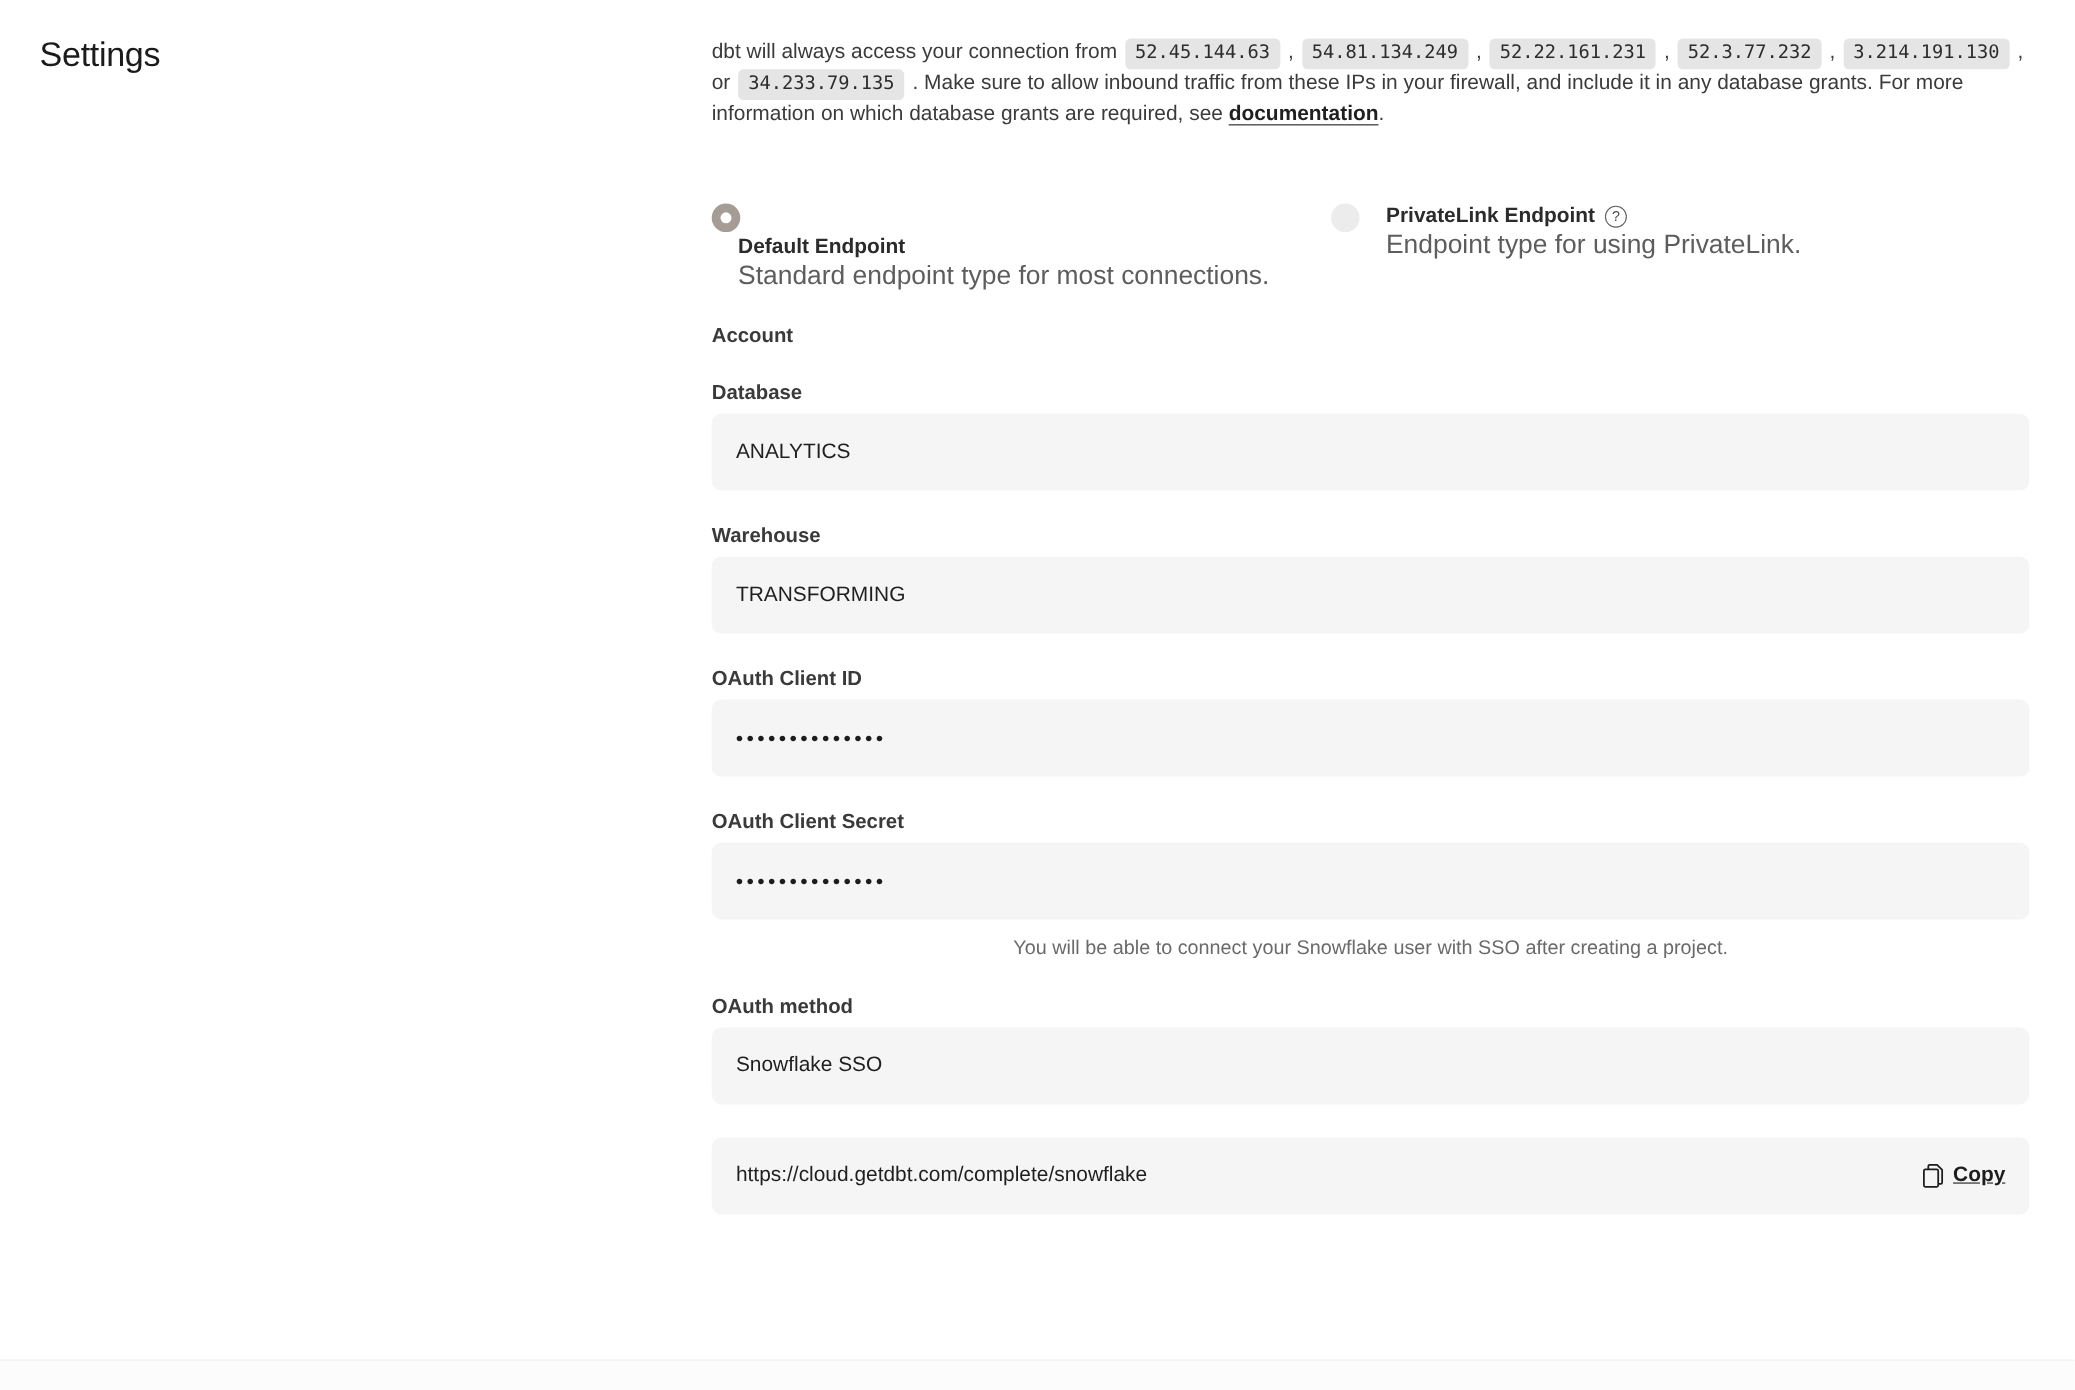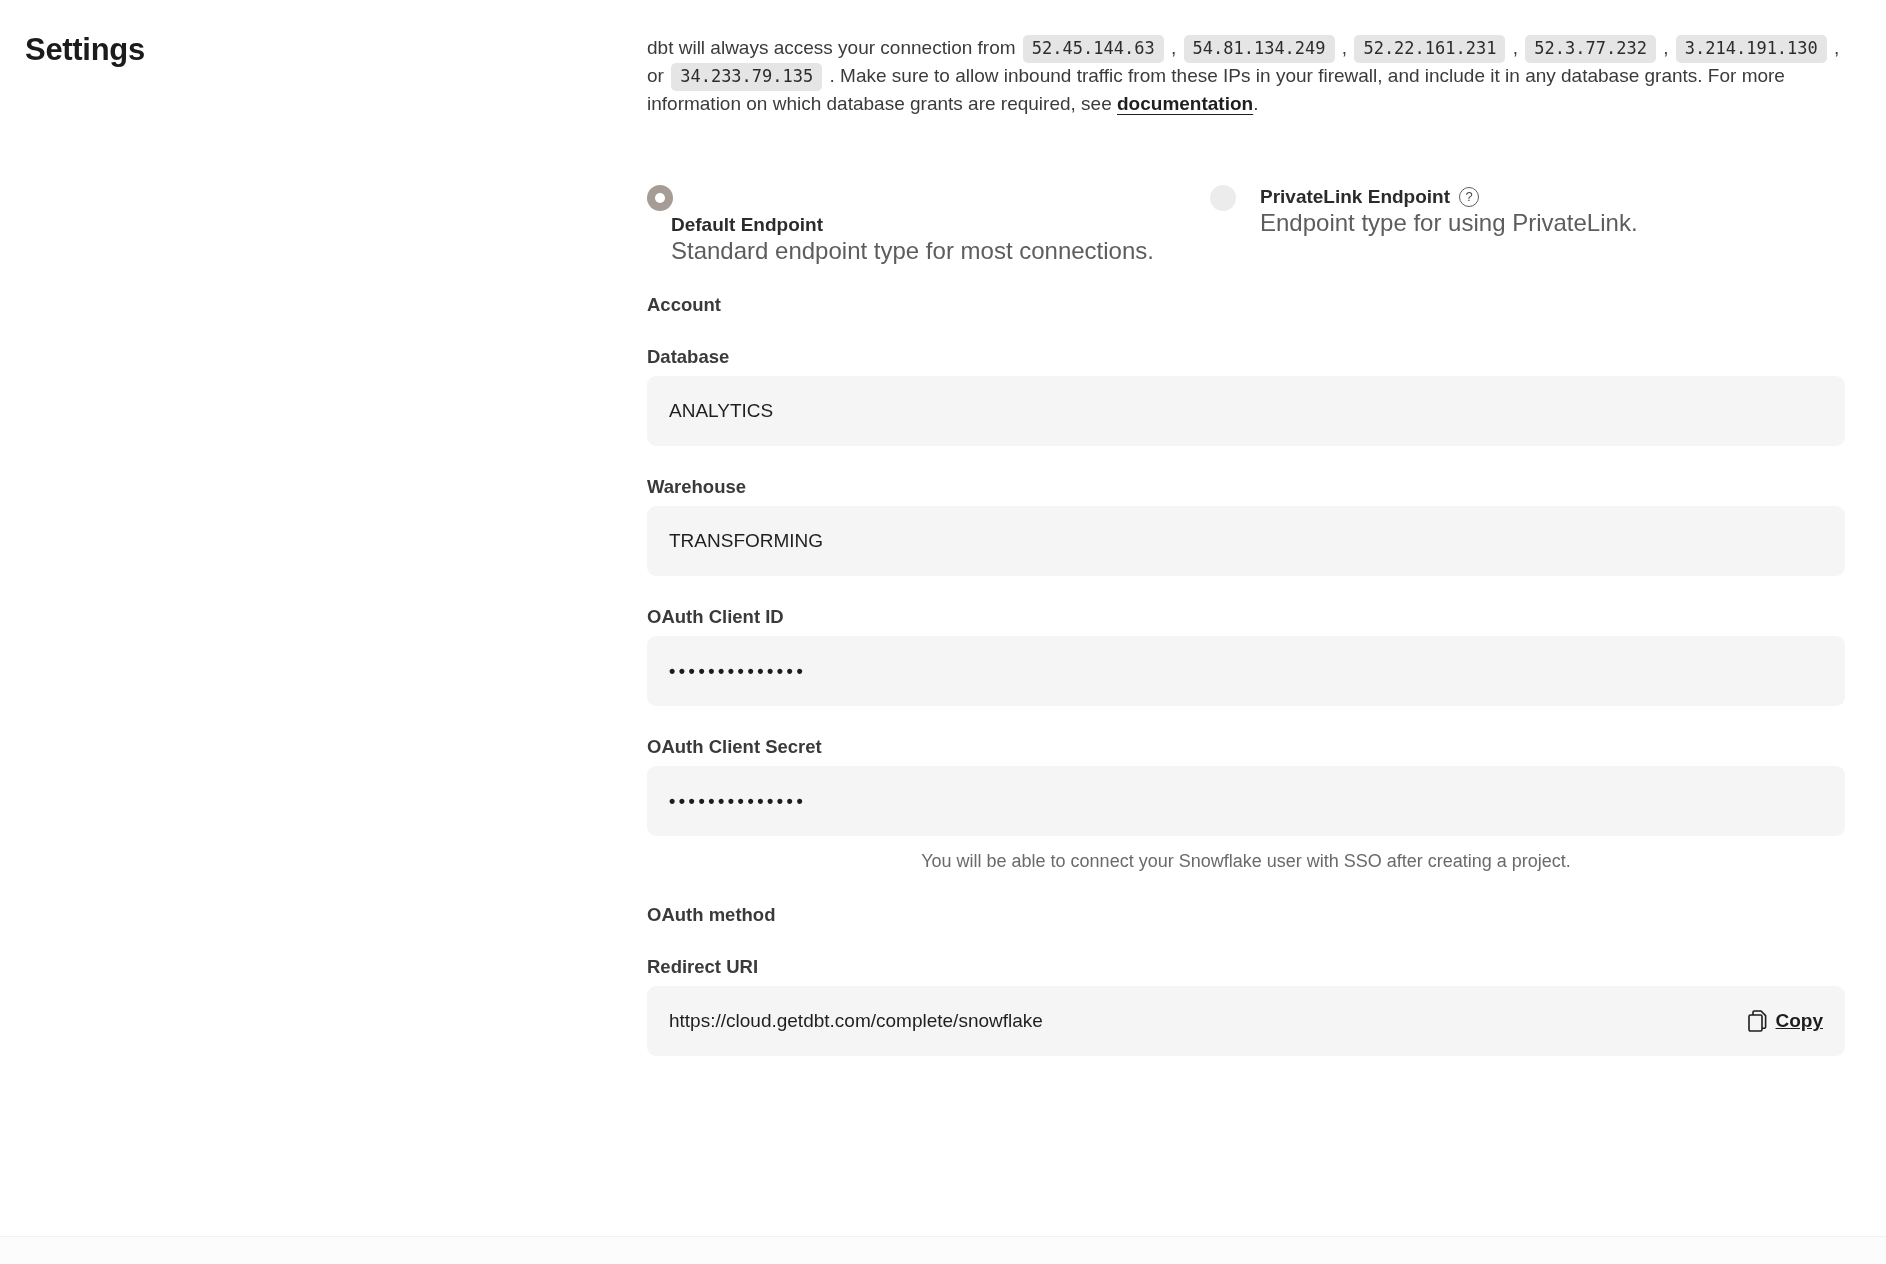--- a/index.html
+++ b/index.html
@@ -1,21 +1,21 @@
 <!DOCTYPE html>
 <html><head>
 <meta charset="utf-8">
 <style>
   * { margin:0; padding:0; box-sizing:border-box; }
   html,body { width:1886px; height:1264px; background:#ffffff; overflow:hidden;
               font-family:"Liberation Sans", sans-serif; color:#2e2e2e; }
 
   .page-title {
-    position:absolute; left:25px; top:32px;
-    font-size:31px; font-weight:700; color:#1b1b1b; letter-spacing:-0.3px;
+    position:absolute; left:36px; top:32px;
+    font-size:31px; font-weight:400; color:#1b1b1b; letter-spacing:-0.3px;
   }
 
   .content {
     position:absolute; left:647px; top:35px; width:1198px;
   }
 
   
   .intro {
     font-size:19px; line-height:26px; color:#3b3b3b; margin-bottom:66px;
   }
@@ -150,24 +150,26 @@
     <div class="field-label">OAuth Client Secret</div>
     <div class="field-box">
       <span class="masked-value">••••••••••••••</span>
     </div>
   </div>
 
   <p class="field-helper">You will be able to connect your Snowflake user with SSO after creating a project.</p>
 
   <div class="field">
     <div class="field-label">OAuth method</div>
+    <div class="field-box">
+      <span>Snowflake SSO</span>
+    </div>
   </div>
 
   <div class="field">
-    <div class="field-label">Redirect URI</div>
     <div class="field-box">
       <span>https://cloud.getdbt.com/complete/snowflake</span>
       <span class="spacer"></span>
       <span class="copy-btn">
         <svg width="19" height="22" viewBox="0 0 19 22" fill="none" stroke="#1d1d1d" stroke-width="1.6">
           <path d="M5 5 V2.2 a1.2 1.2 0 0 1 1.2 -1.2 H13 l4.6 4.6 V17 a1.2 1.2 0 0 1 -1.2 1.2 H14"></path>
           <rect x="1" y="5" width="13" height="16" rx="1.4"></rect>
         </svg>
         <span>Copy</span>
       </span>

